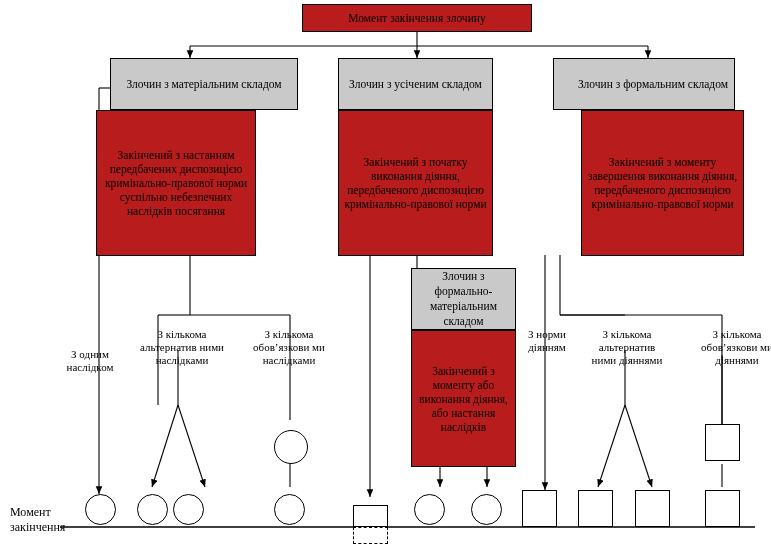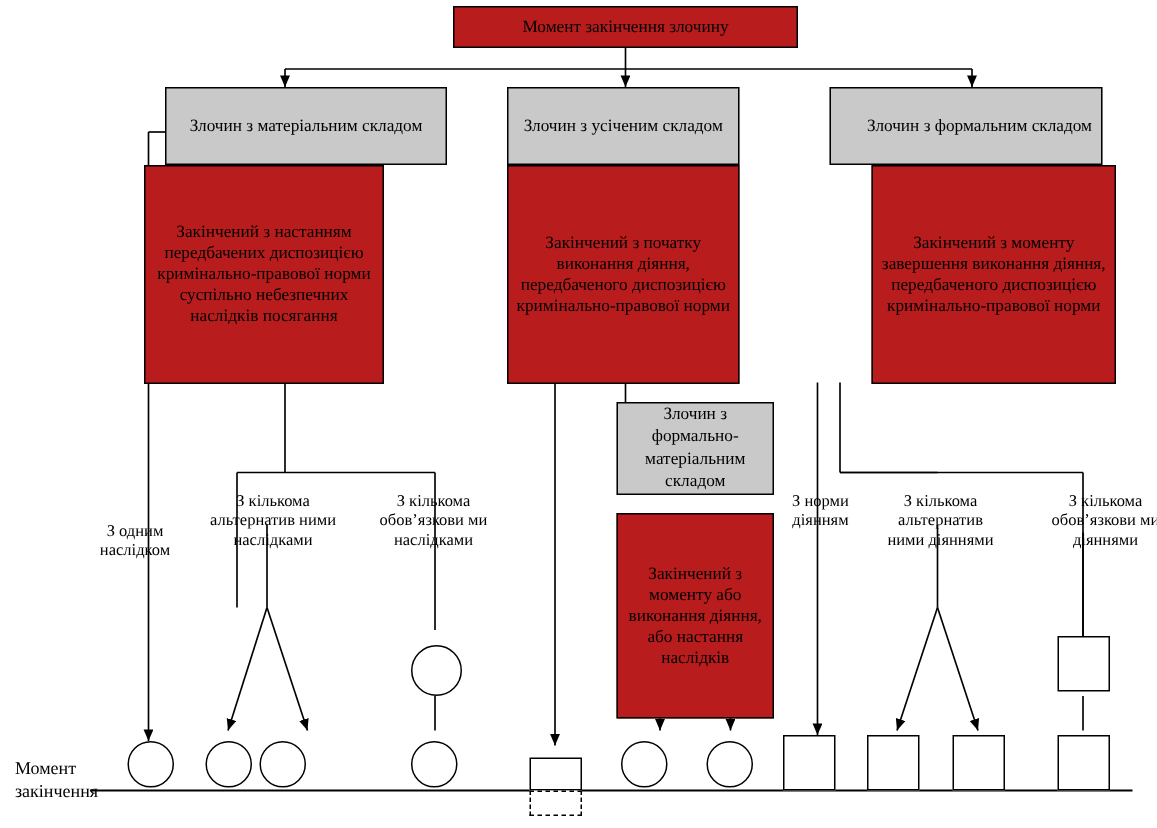--- a/index.html
+++ b/index.html
@@ -126,21 +126,21 @@
   <div class="node header" style="left:553px;top:58px;width:182px;height:52px;display:flex;align-items:center;justify-content:flex-end;">
     <span>Злочин з формальним складом</span>
   </div>
   <div class="node" style="left:553px;top:110px;width:163px;height:146px;display:flex;align-items:center;justify-content:center;margin-left:28px;">
     <span>Закінчений з моменту завершення виконання діяння, передбаченого диспозицією кримінально-правової норми</span>
   </div>
 
   <div class="node header" style="left:411px;top:268px;width:105px;height:62px;display:flex;align-items:center;justify-content:center;">
     <span>Злочин з формально-матеріальним складом</span>
   </div>
-  <div class="node" style="left:411px;top:330px;width:105px;height:137px;display:flex;align-items:center;justify-content:center;margin-top:12px;">
+  <div class="node" style="left:411px;top:330px;width:105px;height:137px;display:flex;align-items:center;justify-content:center;">
     <span>Закінчений з моменту або виконання діяння, або настання наслідків</span>
   </div>
 
   <div class="plain" style="left:48px;top:328px;width:84px;margin-top:20px;">
     <span>З одним наслідком</span>
   </div>
   <div class="plain" style="left:140px;top:328px;width:84px;">
     <span>З кількома альтернатив ними наслідками</span>
   </div>
   <div class="plain" style="left:246px;top:328px;width:86px;">

